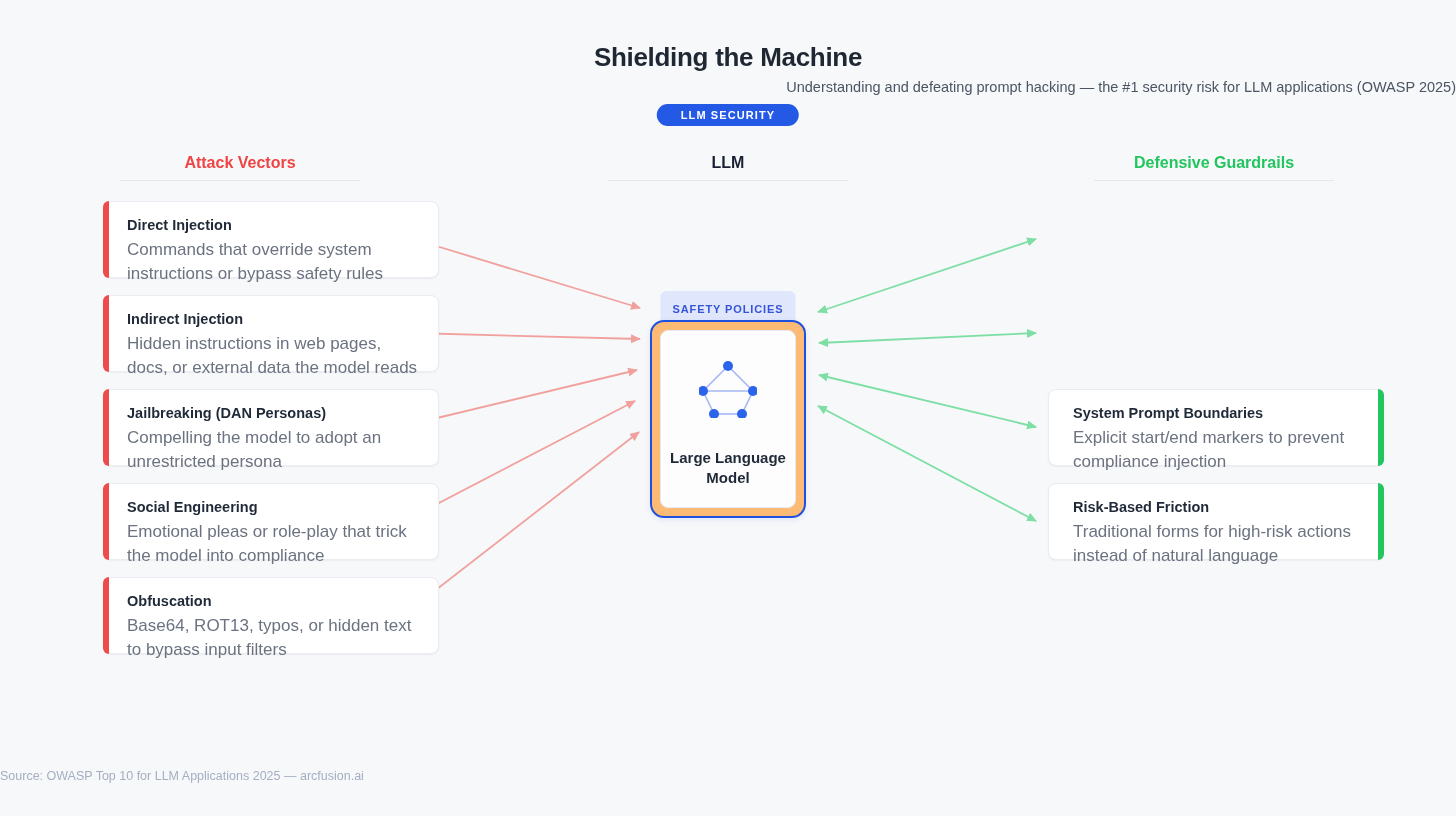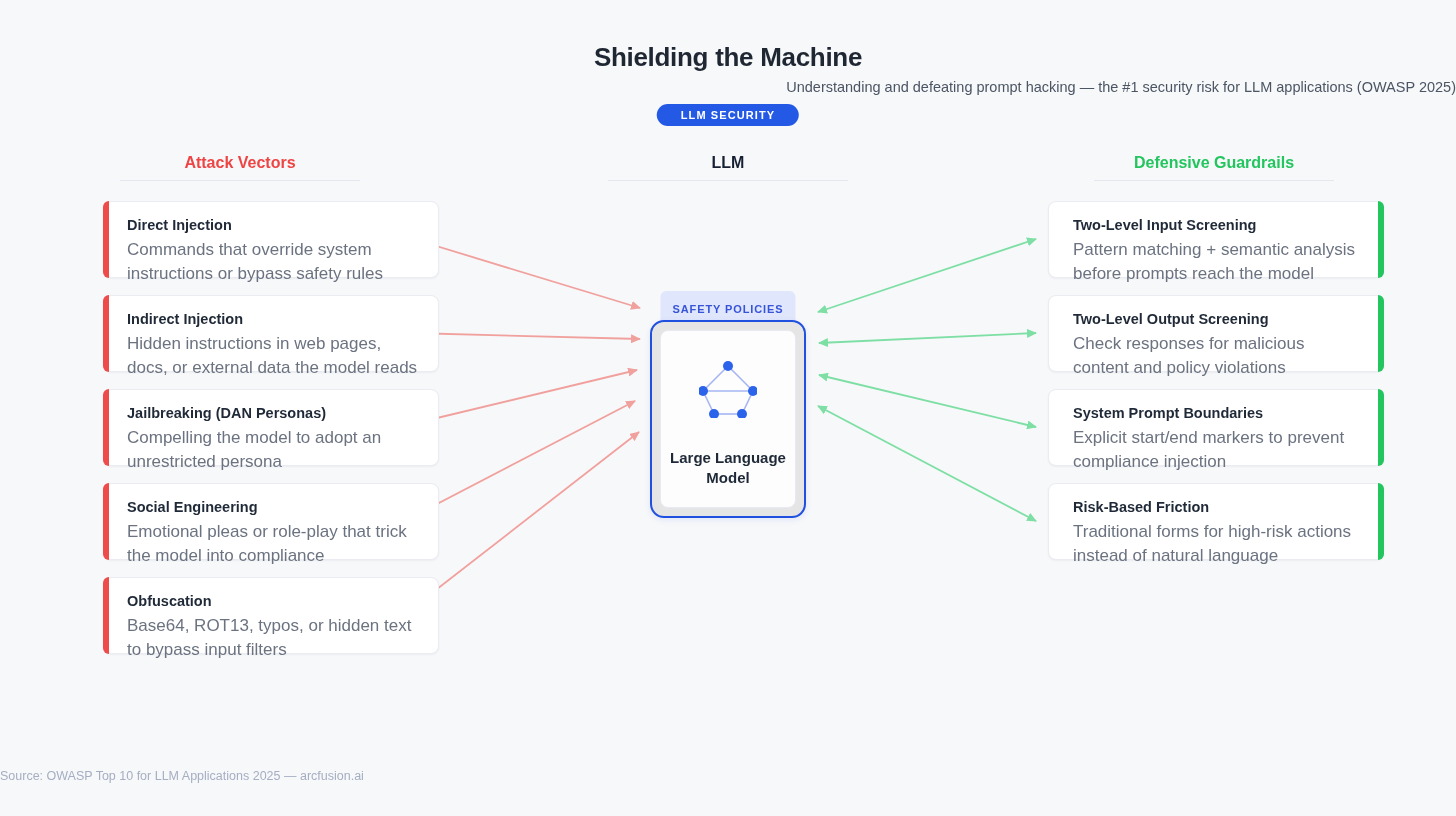--- a/index.html
+++ b/index.html
@@ -44,21 +44,21 @@
   .card-desc{font-size:17px;color:#6b7280;line-height:1.42;}
 
   .policy-badge{
     position:absolute;top:291px;left:50%;transform:translateX(-50%);
     background:#e0e6fb;color:#3754d8;border-radius:6px;
     font-size:11px;font-weight:700;letter-spacing:0.9px;
     height:21px;line-height:21px;padding:8px 12px;white-space:nowrap;
   }
   .llm-node{
     position:absolute;left:650px;top:320px;width:156px;height:198px;box-sizing:border-box;
-    border:2.5px solid #2050e0;border-radius:14px;background:#e5e5e5;
+    border:2.5px solid #2050e0;border-radius:14px;background:#fdba74;
     box-shadow:0 2px 6px rgba(32,80,224,0.10);
   }
   .llm-inner{
     position:absolute;inset:8px;background:#fdfdfe;border:1px solid #e7eaf2;border-radius:8px;
     display:flex;flex-direction:column;align-items:center;justify-content:flex-start;
     padding-top:30px;box-sizing:border-box;
   }
   .net-icon{display:block;}
   .llm-label{
     margin-top:30px;text-align:center;font-size:15px;font-weight:700;color:#1f2937;line-height:1.3;
@@ -131,30 +131,20 @@
     <div class="accent"></div>
     <div class="card-title">Social Engineering</div>
     <div class="card-desc">Emotional pleas or role-play that trick the model into compliance</div>
   </div>
   <div class="card left" style="top:577px">
     <div class="accent"></div>
     <div class="card-title">Obfuscation</div>
     <div class="card-desc">Base64, ROT13, typos, or hidden text to bypass input filters</div>
   </div>
 
-  <div class="card right" style="top:201px">
-    <div class="accent"></div>
-    <div class="card-title">Two-Level Input Screening</div>
-    <div class="card-desc">Pattern matching + semantic analysis before prompts reach the model</div>
-  </div>
-  <div class="card right" style="top:295px">
-    <div class="accent"></div>
-    <div class="card-title">Two-Level Output Screening</div>
-    <div class="card-desc">Check responses for malicious content and policy violations</div>
-  </div>
   <div class="card right" style="top:389px">
     <div class="accent"></div>
     <div class="card-title">System Prompt Boundaries</div>
     <div class="card-desc">Explicit start/end markers to prevent compliance injection</div>
   </div>
   <div class="card right" style="top:483px">
     <div class="accent"></div>
     <div class="card-title">Risk-Based Friction</div>
     <div class="card-desc">Traditional forms for high-risk actions instead of natural language</div>
   </div>

